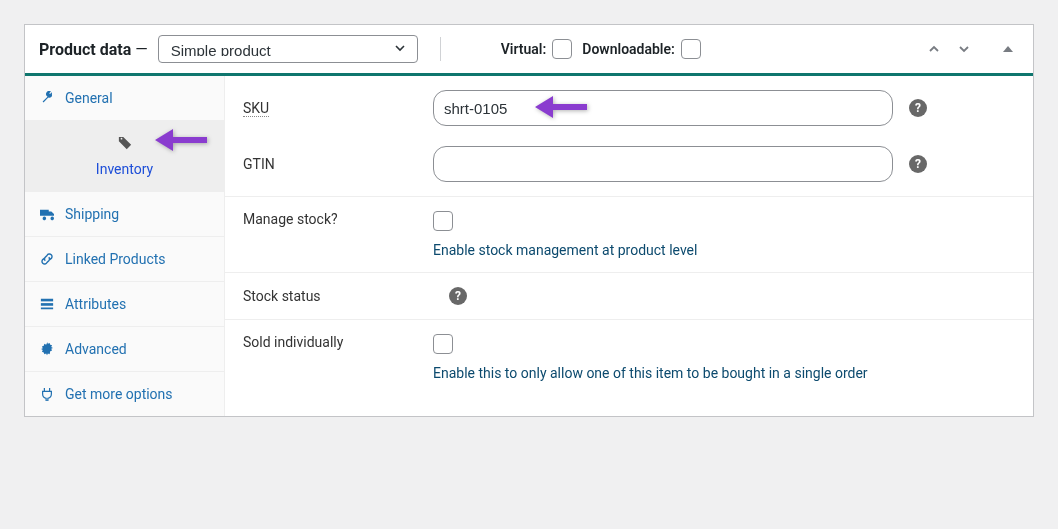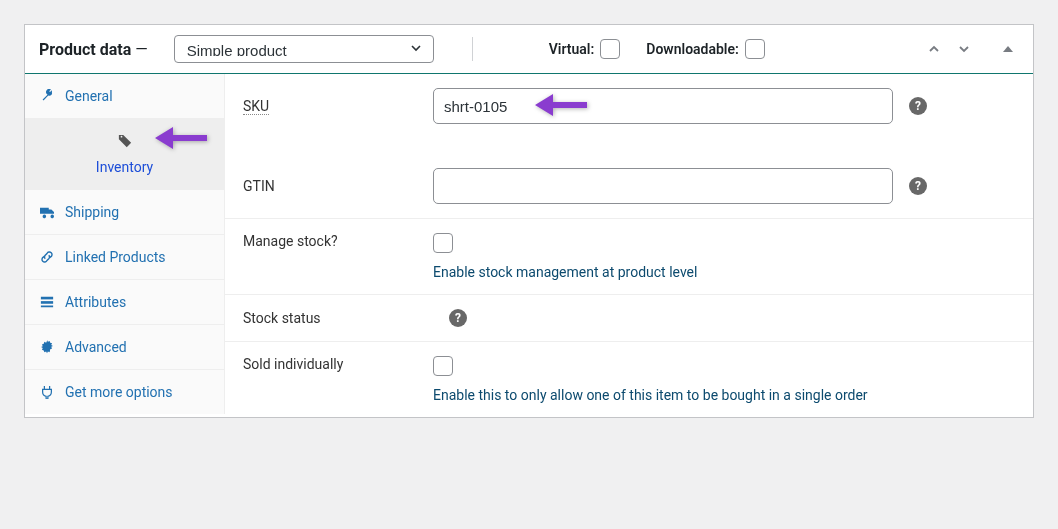--- a/index.html
+++ b/index.html
@@ -12,22 +12,22 @@
   }
   .panel {
     border: 1px solid #c3c4c7;
     background: #fff;
   }
   
   .panel-header {
     display: flex;
     align-items: center;
     padding: 10px 14px;
-    border-bottom: 1px solid #0f766e;
-    gap: 26px;
+    border-bottom: 3px solid #0f766e;
+    gap: 10px;
     position: relative;
   }
   .panel-title {
     font-weight: 700;
     font-size: 16px;
   }
   .panel-title .dash { font-weight: 400; }
   .select-wrap {
     position: relative;
     display: inline-block;
@@ -157,21 +157,21 @@
     position: relative;
   }
   .help-col {
     padding-left: 16px;
     display: flex;
     align-items: center;
   }
   .text-input {
     width: 100%;
     border: 1px solid #8c8f94;
-    border-radius: 5px;
+    border-radius: 13px;
     padding: 7px 10px;
     font-size: 15px;
     color: #2c3338;
     height: 36px;
   }
   .hint {
     color: #0c4a6e;
     margin-top: 8px;
     font-size: 14px;
   }
@@ -308,21 +308,21 @@
               <path d="M5 1v4M11 1v4M3 5h10v3a5 5 0 0 1-4 4.9V16H7v-3.1A5 5 0 0 1 3 8V5z" fill="none" stroke="currentColor" stroke-width="1.4"></path>
             </svg>
         </span>
         <span>Get more options</span>
       </div>
     </div>
 
     <div class="content">
 
       <div class="field-group">
-        <div class="field-row" style="margin-bottom:44px">
+        <div class="field-row" style="margin-bottom:20px">
           <div class="field-label dotted"><span>SKU</span></div>
           <div class="field-input field-input-wrap">
             <input type="text" class="text-input" value="shrt-0105" style="">
             <span class="anno-arrow" style="left:102px; top:4px;">
               <svg width="52" height="26" viewBox="0 0 52 26">
                   <path d="M52 10 L18 10 L18 2 L0 13 L18 24 L18 16 L52 16 Z" fill="#8a3ccf"></path>
                 </svg>
             </span>
           </div>
           <div class="help-col">

